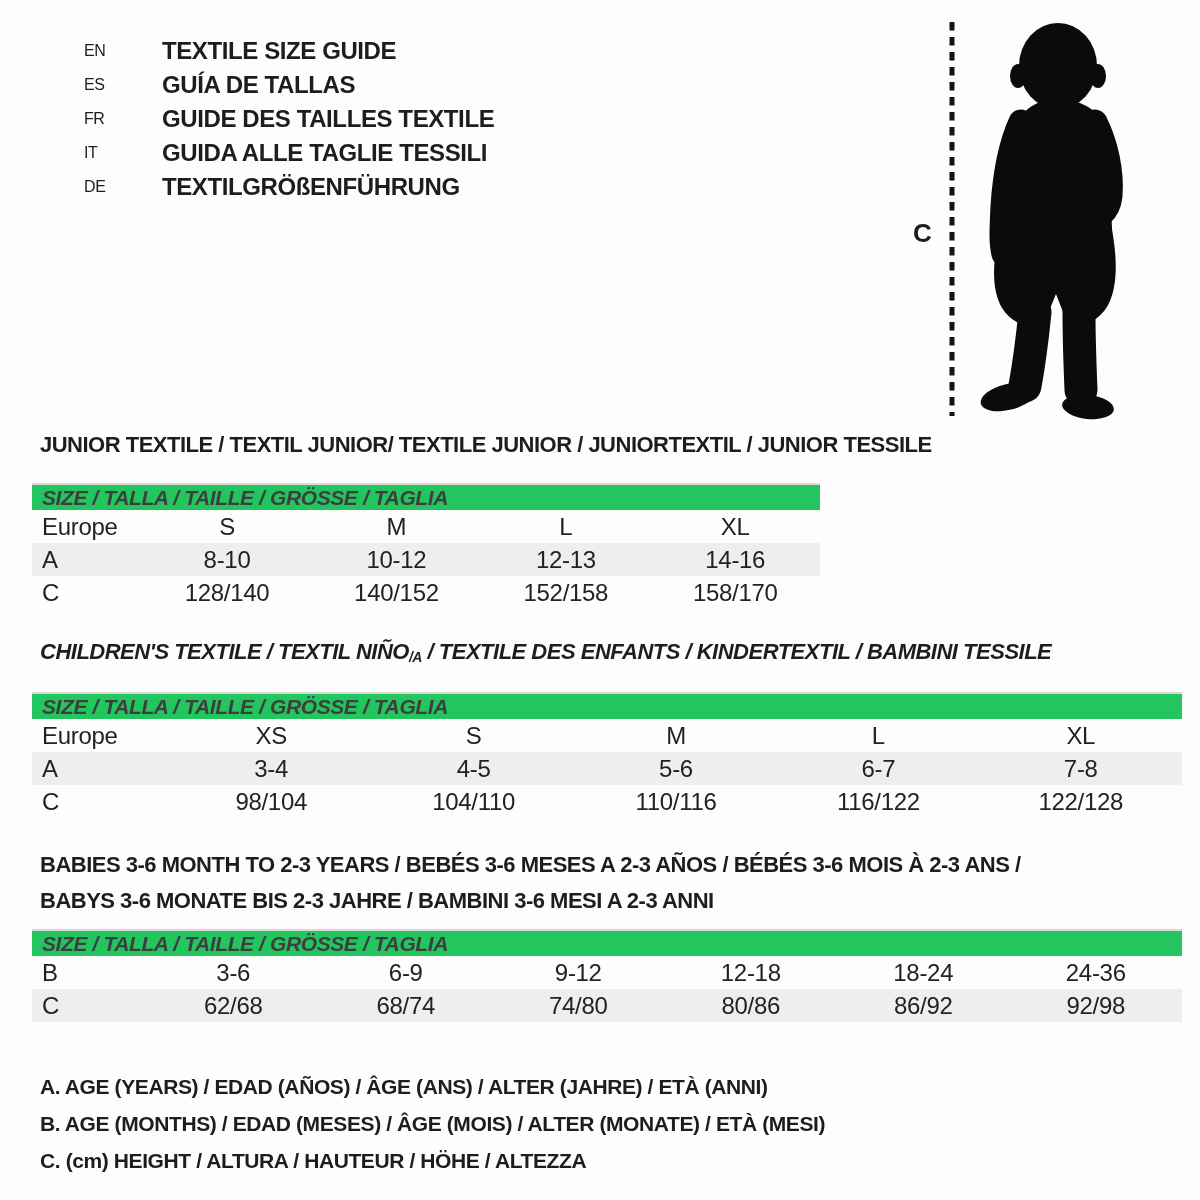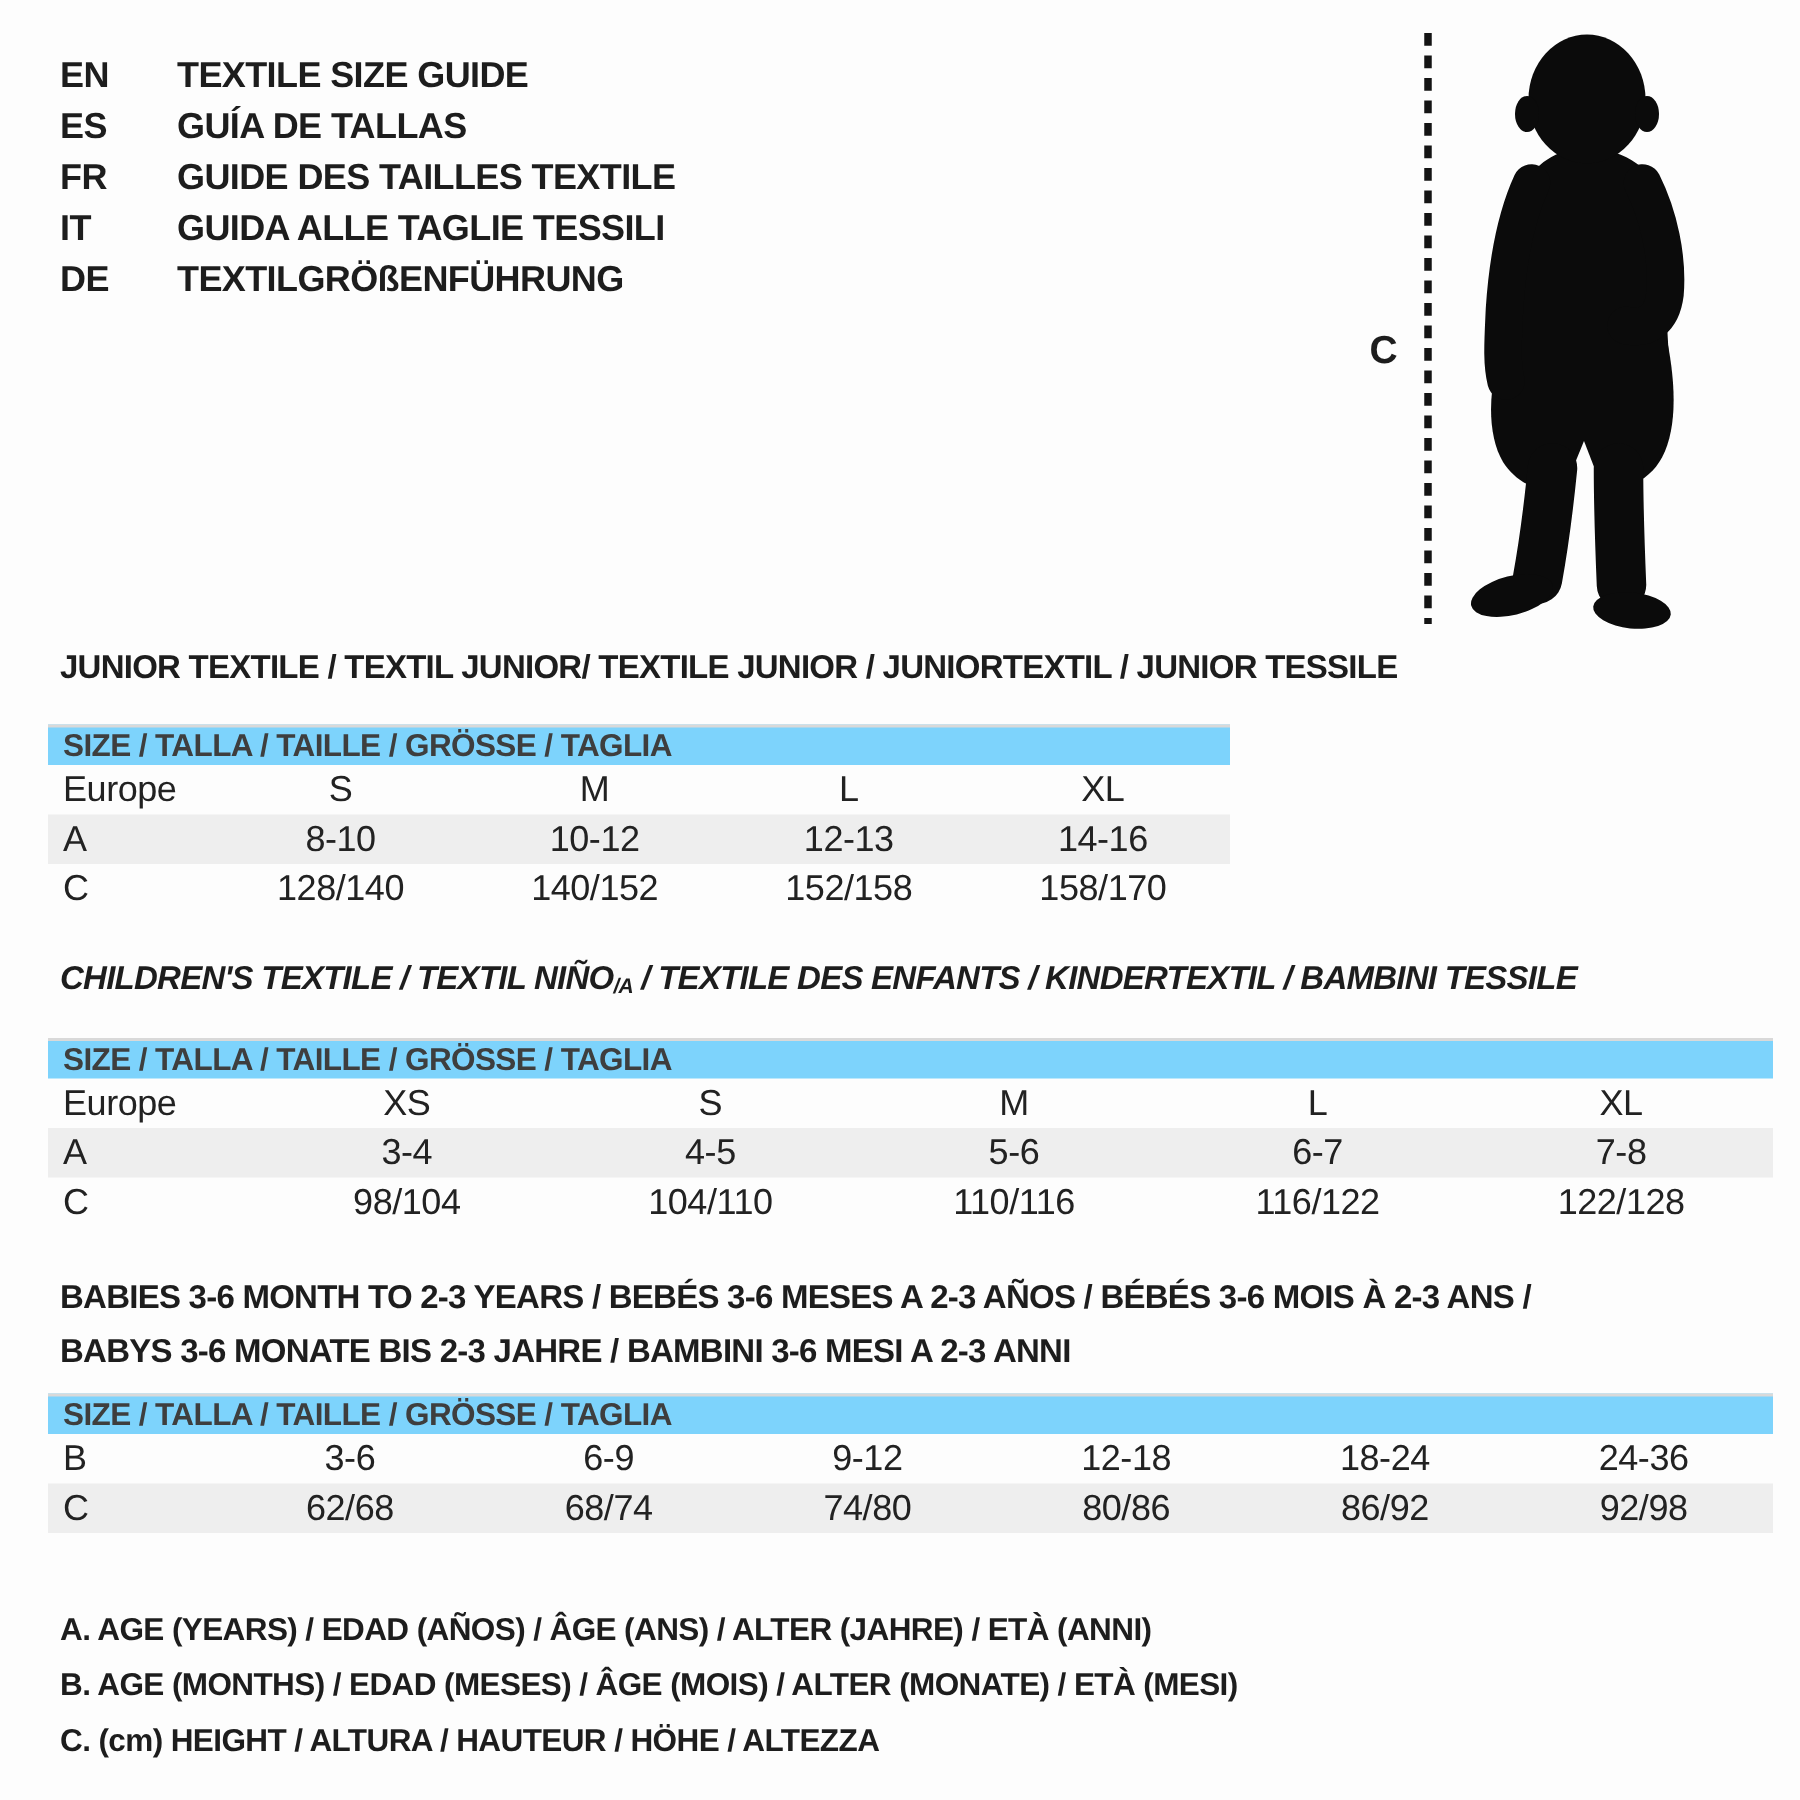--- a/index.html
+++ b/index.html
@@ -9,44 +9,45 @@
     font-family:"Liberation Sans","DejaVu Sans",sans-serif;
     color:#1d1d1d;
     position:relative;
     overflow:hidden;
   }
   .abs{position:absolute;}
 
   
   .lang-block{left:40px;top:34px;}
   .lang-row{display:flex;height:34px;align-items:center;}
-  .lang-code{width:78px;font-size:24px;font-weight:bold;letter-spacing:-0.4px;}
+  .lang-code{width:78px;font-size:16px;font-weight:normal;letter-spacing:-0.4px;margin-left:44px;}
   .lang-title{font-size:24px;font-weight:bold;letter-spacing:-0.4px;text-align:center;}
 
   
   .figure-svg{left:905px;top:12px;width:240px;height:412px;}
   .measure-label{left:913px;top:218px;font-size:26px;font-weight:bold;}
 
   
   .section-title{font-size:22px;font-weight:bold;letter-spacing:-0.5px;white-space:nowrap;}
   .title-junior{left:40px;top:432px;}
   .title-children{left:40px;top:639px;font-style:italic;}
   .title-babies{left:40px;top:847px;line-height:36px;}
   .sub-small{font-size:14px;font-weight:bold;position:relative;top:3px;}
 
   
   .size-table{left:32px;}
   .t-junior{top:483px;width:788px;}
   .t-children{top:692px;width:1150px;}
   .t-babies{top:929px;width:1150px;}
   .band{
-    height:27px;background:#7dd3fc;display:flex;align-items:center;
+    height:27px;background:#22c55e;display:flex;align-items:center;
     padding-left:10px;box-sizing:border-box;
     font-size:21px;font-weight:bold;color:#3e3e3e;letter-spacing:-0.4px;
     border-top:2px solid #d9d9d9;
+    font-style:italic;
   }
   .trow{display:flex;height:33px;align-items:center;}
   .trow.shaded{background:#eeeeee;}
   .cell{font-size:24px;letter-spacing:-0.3px;color:#222;text-align:center;}
   .cell.label{text-align:left;padding-left:10px;box-sizing:border-box;}
   .t-junior .cell.label{width:14%;}
   .t-junior .cell.val{width:21.5%;}
   .t-children .cell.label{width:12%;}
   .t-children .cell.val{width:17.6%;text-align:center;}
   .t-babies .cell.label{width:10%;}

